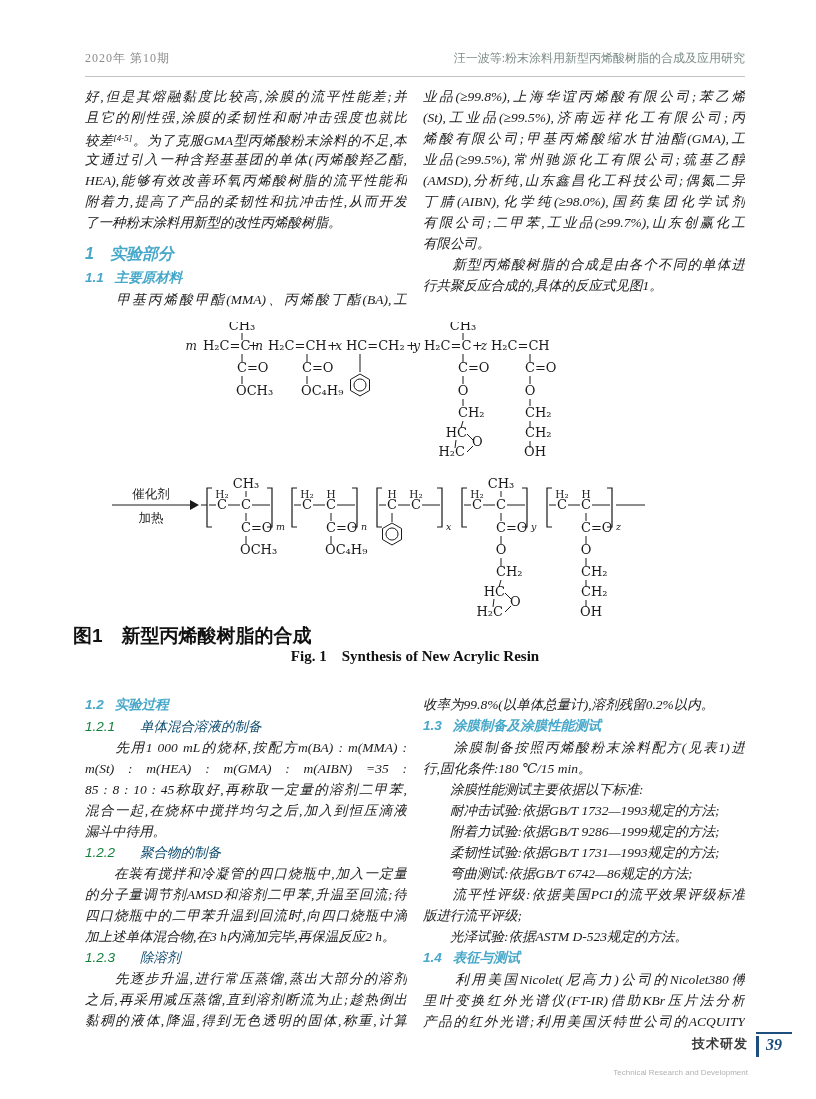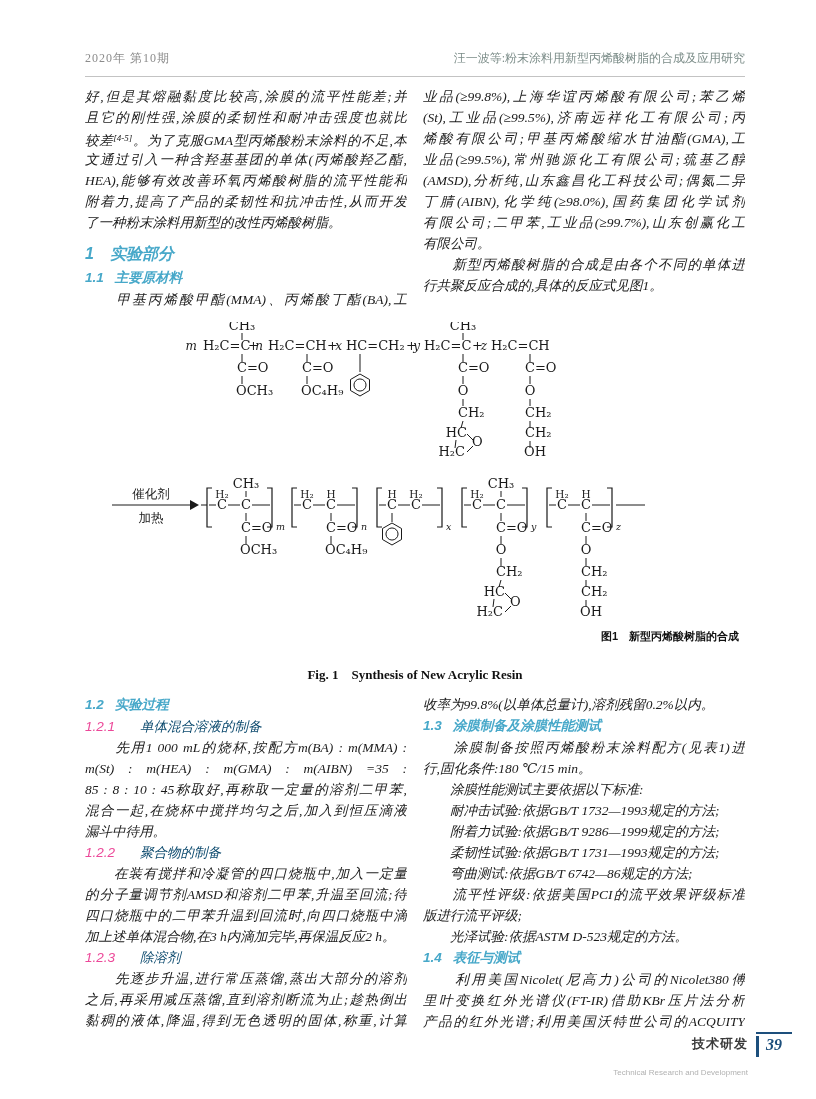--- a/index.html
+++ b/index.html
@@ -17,29 +17,29 @@
   .col{width:322px;}
   .ln{height:21px;line-height:21px;font-size:13.5px;overflow:hidden;
       text-align:justify;text-align-last:justify;}
   .ln.end{text-align-last:left;}
   sup.ref{font-size:9px;vertical-align:4px;letter-spacing:0;}
   .h1{display:flex;gap:16px;align-items:baseline;height:26px;line-height:26px;margin-top:8px;
       font-family:"Liberation Sans","DejaVu Sans",sans-serif;font-weight:bold;font-size:16px;color:#47a8c9;}
   .h2{display:flex;gap:11px;align-items:baseline;height:22px;line-height:22px;
       font-family:"Liberation Sans","DejaVu Sans",sans-serif;font-weight:bold;font-size:13.5px;color:#47a8c9;}
   .h3{display:flex;gap:9px;align-items:baseline;height:21px;line-height:21px;font-size:13.5px;}
-  .h3 .num{color:#ec4899;font-family:"Liberation Sans","DejaVu Sans",sans-serif;}
+  .h3 .num{color:#15803d;font-family:"Liberation Sans","DejaVu Sans",sans-serif;}
   .h3 .lbl{color:#0c4a6e;margin-left:16px;}
   
   .fig{position:absolute;top:322px;left:85px;width:660px;}
   .fig svg{display:block;}
-  .cap-cn{position:absolute;top:626px;left:79px;width:660px;text-align:right;height:20px;line-height:20px;
-          font-family:"Liberation Sans","DejaVu Sans",sans-serif;font-weight:bold;font-size:11px;color:#111;}
-  .cap-en{position:absolute;top:665px;left:85px;width:660px;text-align:center;height:20px;line-height:20px;
-          font-weight:bold;font-size:13px;color:#111;}
+  .cap-cn{position:absolute;top:626px;left:73px;width:660px;text-align:left;height:20px;line-height:20px;
+          font-family:"Liberation Sans","DejaVu Sans",sans-serif;font-weight:bold;font-size:19px;color:#111;}
+  .cap-en{position:absolute;top:646px;left:85px;width:660px;text-align:center;height:20px;line-height:20px;
+          font-weight:bold;font-size:15px;color:#111;}
   
   .ftr{position:absolute;top:1032px;right:60px;display:flex;align-items:flex-start;justify-content:flex-end;}
   .f-text{text-align:right;padding:3px 8px 0 0;}
   .f-cn{font-family:"Liberation Sans","DejaVu Sans",sans-serif;font-weight:bold;font-size:13px;color:#3a3a3a;letter-spacing:1px;}
   .f-en{font-family:"Liberation Sans","DejaVu Sans",sans-serif;font-size:8px;color:#b2b2b2;margin-top:15px;}
   .f-num{border-top:2px solid #1d4f7c;padding:2px 10px 0 0;}
   .f-num span{display:inline-block;border-left:3px solid #1d4f7c;padding:0 0 3px 7px;
               font-style:italic;font-weight:bold;font-size:16px;color:#1d4f7c;}
 </style>
 </head>

